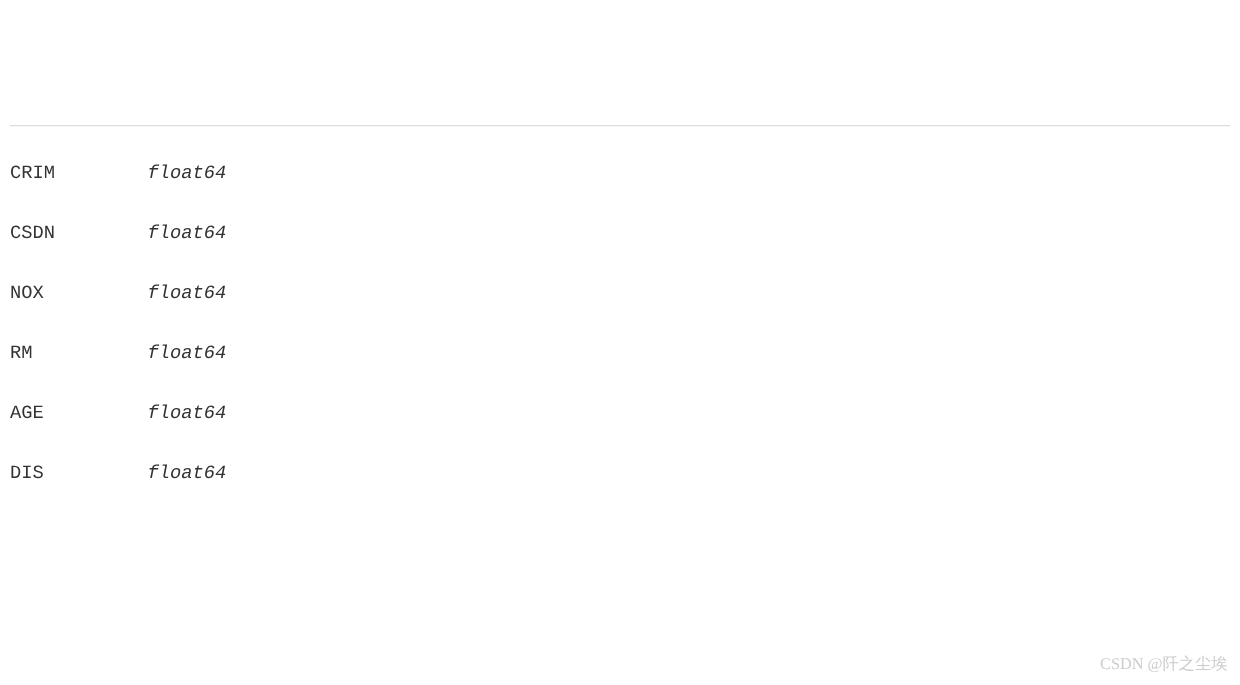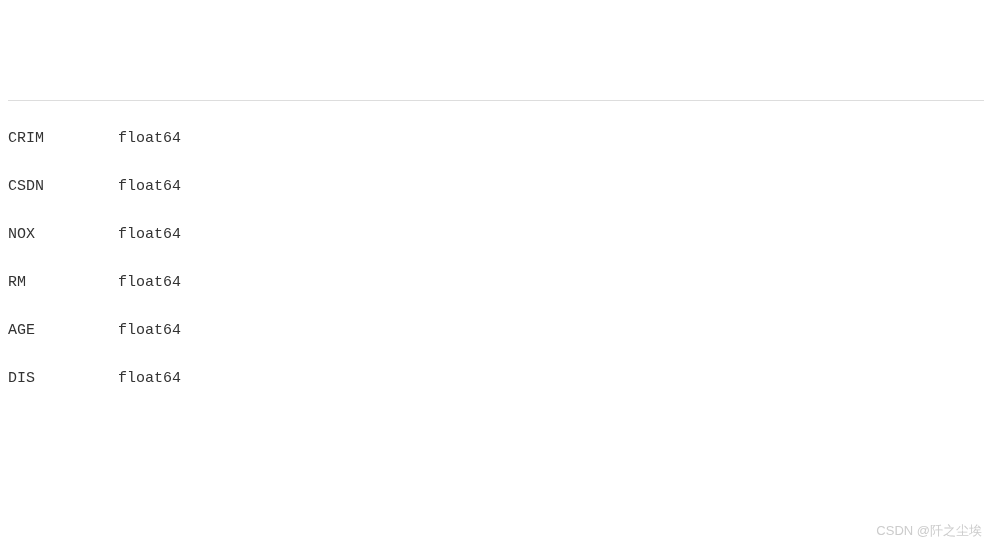--- a/index.html
+++ b/index.html
@@ -26,28 +26,29 @@
     }
     .dtype-row {
       white-space: pre;
     }
     .col-name {
       display: inline-block;
       width: 110px;
     }
     .dtype-val {
       display: inline-block;
+      font-style: italic;
     }
     .watermark {
       position: absolute;
       bottom: 6px;
       right: 10px;
       color: #ccc;
       font-size: 13px;
-      font-family: Liberation Sans, sans-serif;
+      font-family: Liberation Serif, serif;
     }
   </style>
 </head>
 <body>
 
 
 
 <div class="output-container">
 <div class="dtype-row"><span class="col-name">CRIM</span><span class="dtype-val">float64</span></div>
 <div class="dtype-row"><span class="col-name">CSDN</span><span class="dtype-val">float64</span></div>

